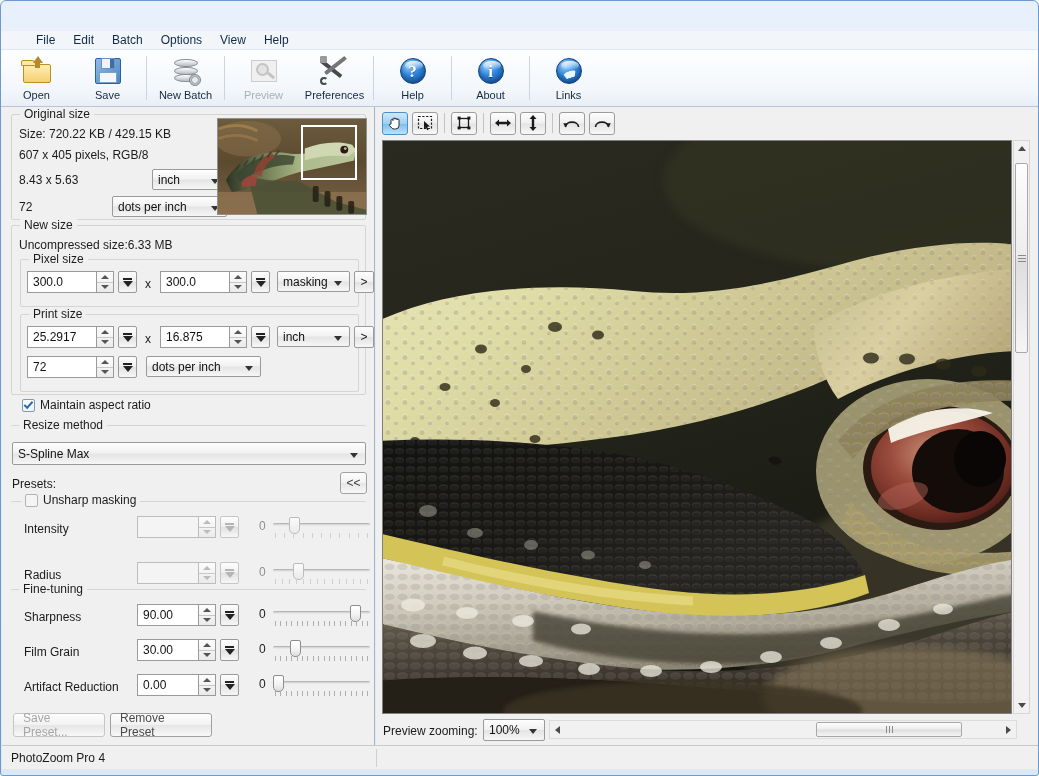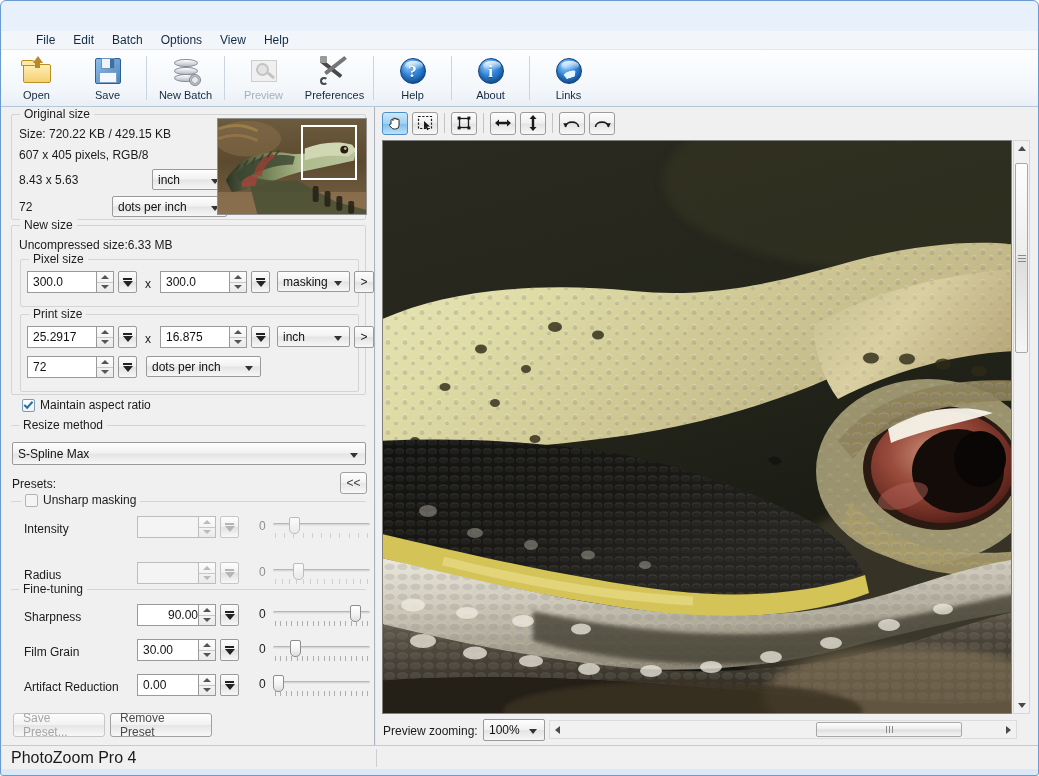--- a/index.html
+++ b/index.html
@@ -319,21 +319,21 @@
   .grip-v i { width:8px; height:1px; background:#8a8a8a; display:block; }
   .grip-h { display:flex; gap:2px; }
   .grip-h i { width:1px; height:7px; background:#8a8a8a; display:block; }
 
   
   .statusbar {
     position: absolute; left: 1px; top: 744px; width: 1036px; height: 24px;
     background: #f0f0f0; border-top: 1px solid #c9c9c9;
     display: flex; align-items: center;
   }
-  .statusbar .stext { font-size: 16px; color: #1a1a1a; padding-left: 9px; }
+  .statusbar .stext { font-size: 12px; color: #1a1a1a; padding-left: 9px; }
   .statusbar .ssep { position: absolute; left: 374px; top: 3px; width: 1px; height: 18px; background: #cfcfcf; }
 
   
   .thumb-box {
     position: absolute; left: 224px; top: 118px; width: 150px; height: 97px;
     border: 1px solid #909090; overflow: hidden; background: #2a2218;
   }
   .thumb-sel {
     position: absolute; left: 83px; top: 6px; width: 56px; height: 55px;
     border: 2px solid #ffffff; box-sizing: border-box;
@@ -700,21 +700,21 @@
             <i></i>
         </div>
       </div>
 
     </div>
 
     <div class="group" style="left:9px; top:482px; width:355px; height:124px; border-bottom:none; border-left:none; border-right:none;">
       <span class="glabel">Fine-tuning</span>
 
       <span class="txt" style="left:13px; top:20px;">Sharpness</span>
-      <div class="tinput" style="left:126px; top:14px; width:62px;justify-content:flex-end;">
+      <div class="tinput" style="left:126px; top:14px; width:62px;">
         <span>90.00</span>
       </div>
       <div class="spin" style="left:188px; top:14px;">
         <div class="half">
             <div class="up"></div>
           </div>
           <div class="half">
             <div class="dn"></div>
           </div>
       </div>

